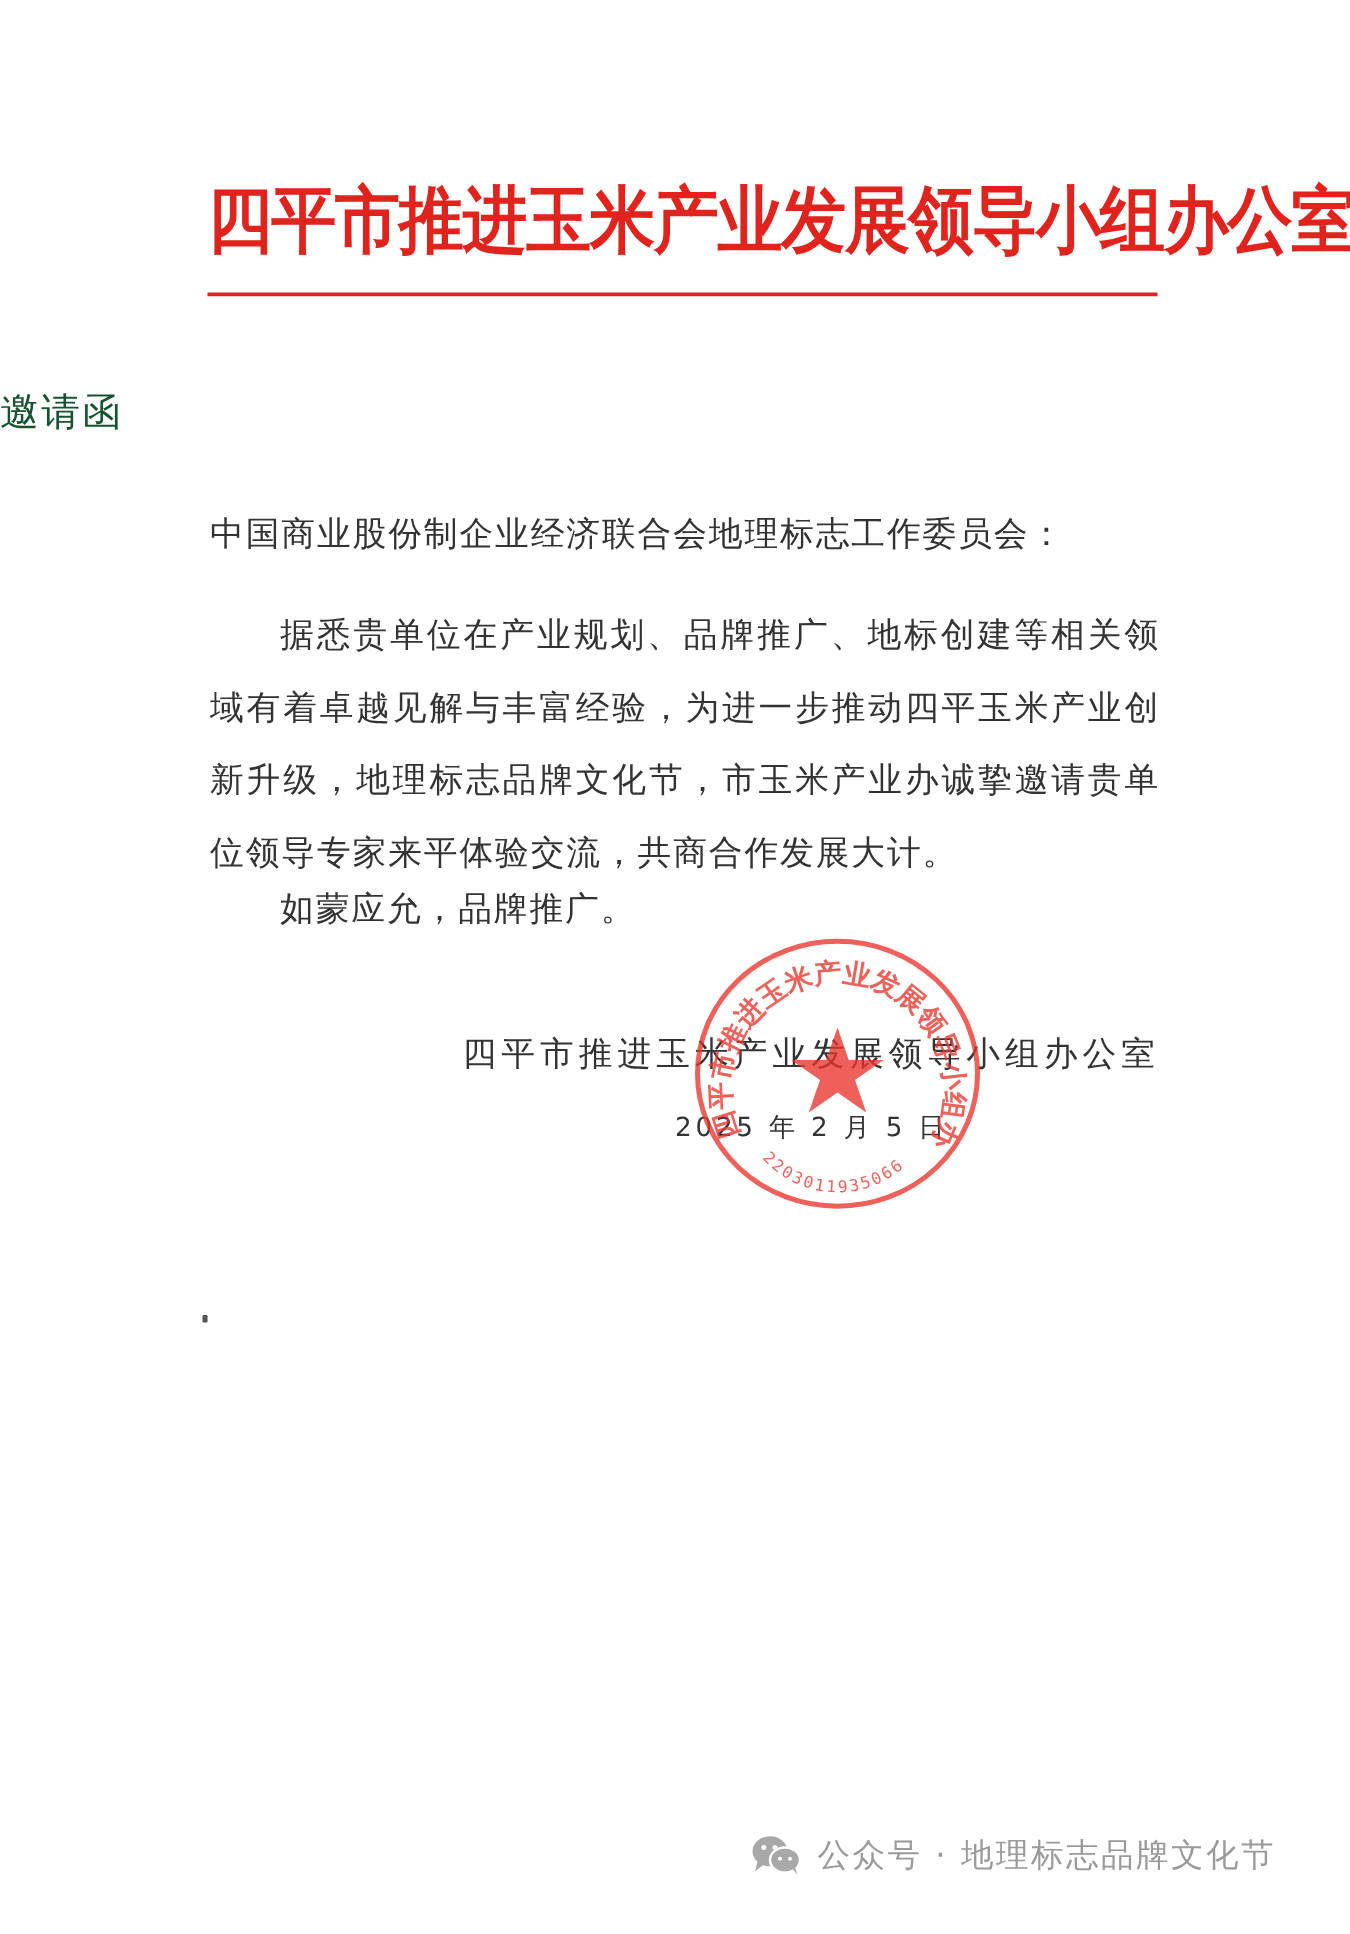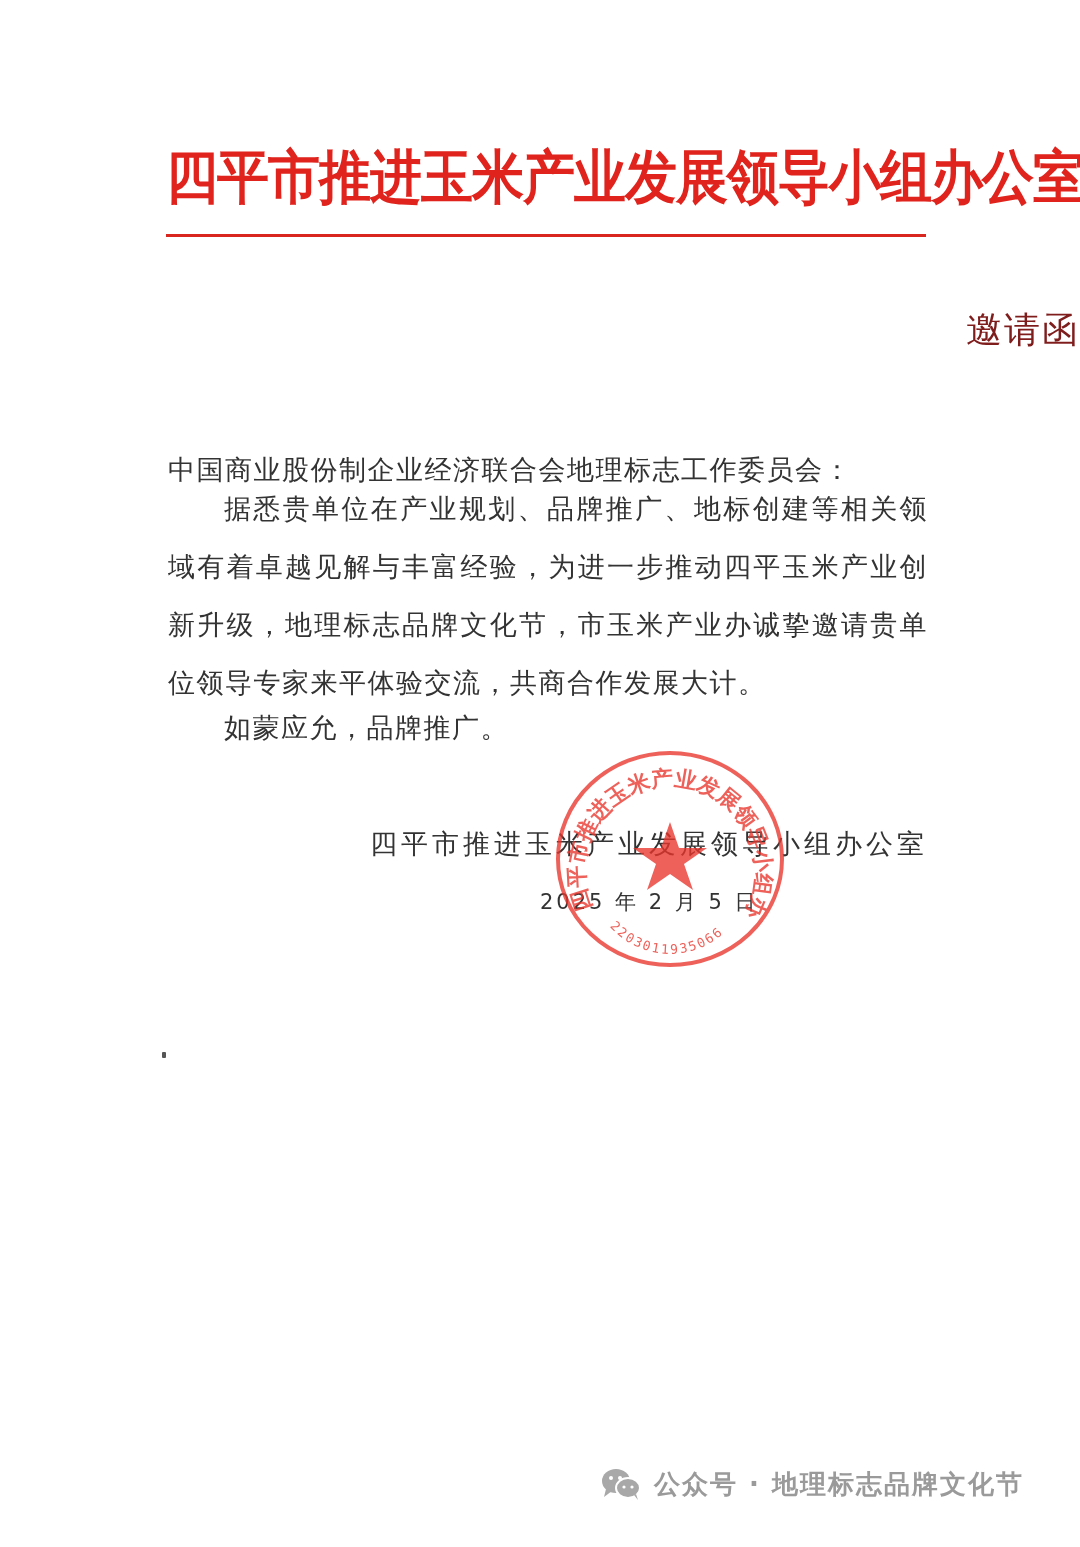--- a/index.html
+++ b/index.html
@@ -15,29 +15,29 @@
     font-family: "DejaVu Serif", serif; font-weight: bold;
     letter-spacing: -1px; white-space: nowrap;
     transform: scaleY(1.12); transform-origin: top left;
   }
   .header-rule {
     position: absolute; left: 166px; top: 234px; width: 760px; height: 3px;
     background: #d9261e;
   }
   .doc-type {
     position: absolute; left: 0; width: 1080px; top: 305px;
-    text-align: right; font-size: 36px; line-height: 50px; color: #7f1d1d;
+    text-align: left; font-size: 31px; line-height: 50px; color: #14532d;
     font-family: "DejaVu Sans", sans-serif; letter-spacing: 2px;
   }
   .body-text {
     position: absolute; left: 168px; width: 760px;
     font-size: 27px; color: #333;
     font-family: "DejaVu Sans", sans-serif; letter-spacing: 1.5px;
   }
-  .salutation { top: 452px; line-height: 36px; }
+  .salutation { top: 412px; line-height: 36px; font-family: Liberation Mono, monospace; }
   .para { top: 480px; line-height: 58px; text-indent: 56px; text-align: justify; }
   .closing { top: 708px; line-height: 40px; text-indent: 56px; }
   .sign-org {
     position: absolute; left: 370px; top: 826px; width: 540px;
     font-size: 27px; line-height: 36px; letter-spacing: 4px; color: #333;
     font-family: "DejaVu Sans", sans-serif; white-space: nowrap; z-index: 2;
   }
   .sign-date {
     position: absolute; left: 540px; top: 884px; width: 260px;
     font-size: 21px; line-height: 36px; letter-spacing: 3px; color: #333;
@@ -48,21 +48,21 @@
     z-index: 3; opacity: 0.78; pointer-events: none;
   }
   .dot {
     position: absolute; left: 162px; top: 1052px; width: 4px; height: 6px;
     background: #555; border-radius: 1px;
   }
   .watermark {
     position: absolute; left: 600px; top: 1462px; height: 44px;
     display: flex; align-items: center; gap: 12px;
     color: #9a9a9a; font-size: 26px; letter-spacing: 2px;
-    font-family: "DejaVu Sans", sans-serif; white-space: nowrap; font-weight: bold;
+    font-family: "DejaVu Sans", sans-serif; white-space: nowrap;
   }
   .wm-icon { width: 42px; height: 34px; }
 </style>
 </head>
 <body>
 
 <div class="header-title">四平市推进玉米产业发展领导小组办公室</div>
 <div class="header-rule"></div>
 
 <div class="doc-type">邀请函</div>

